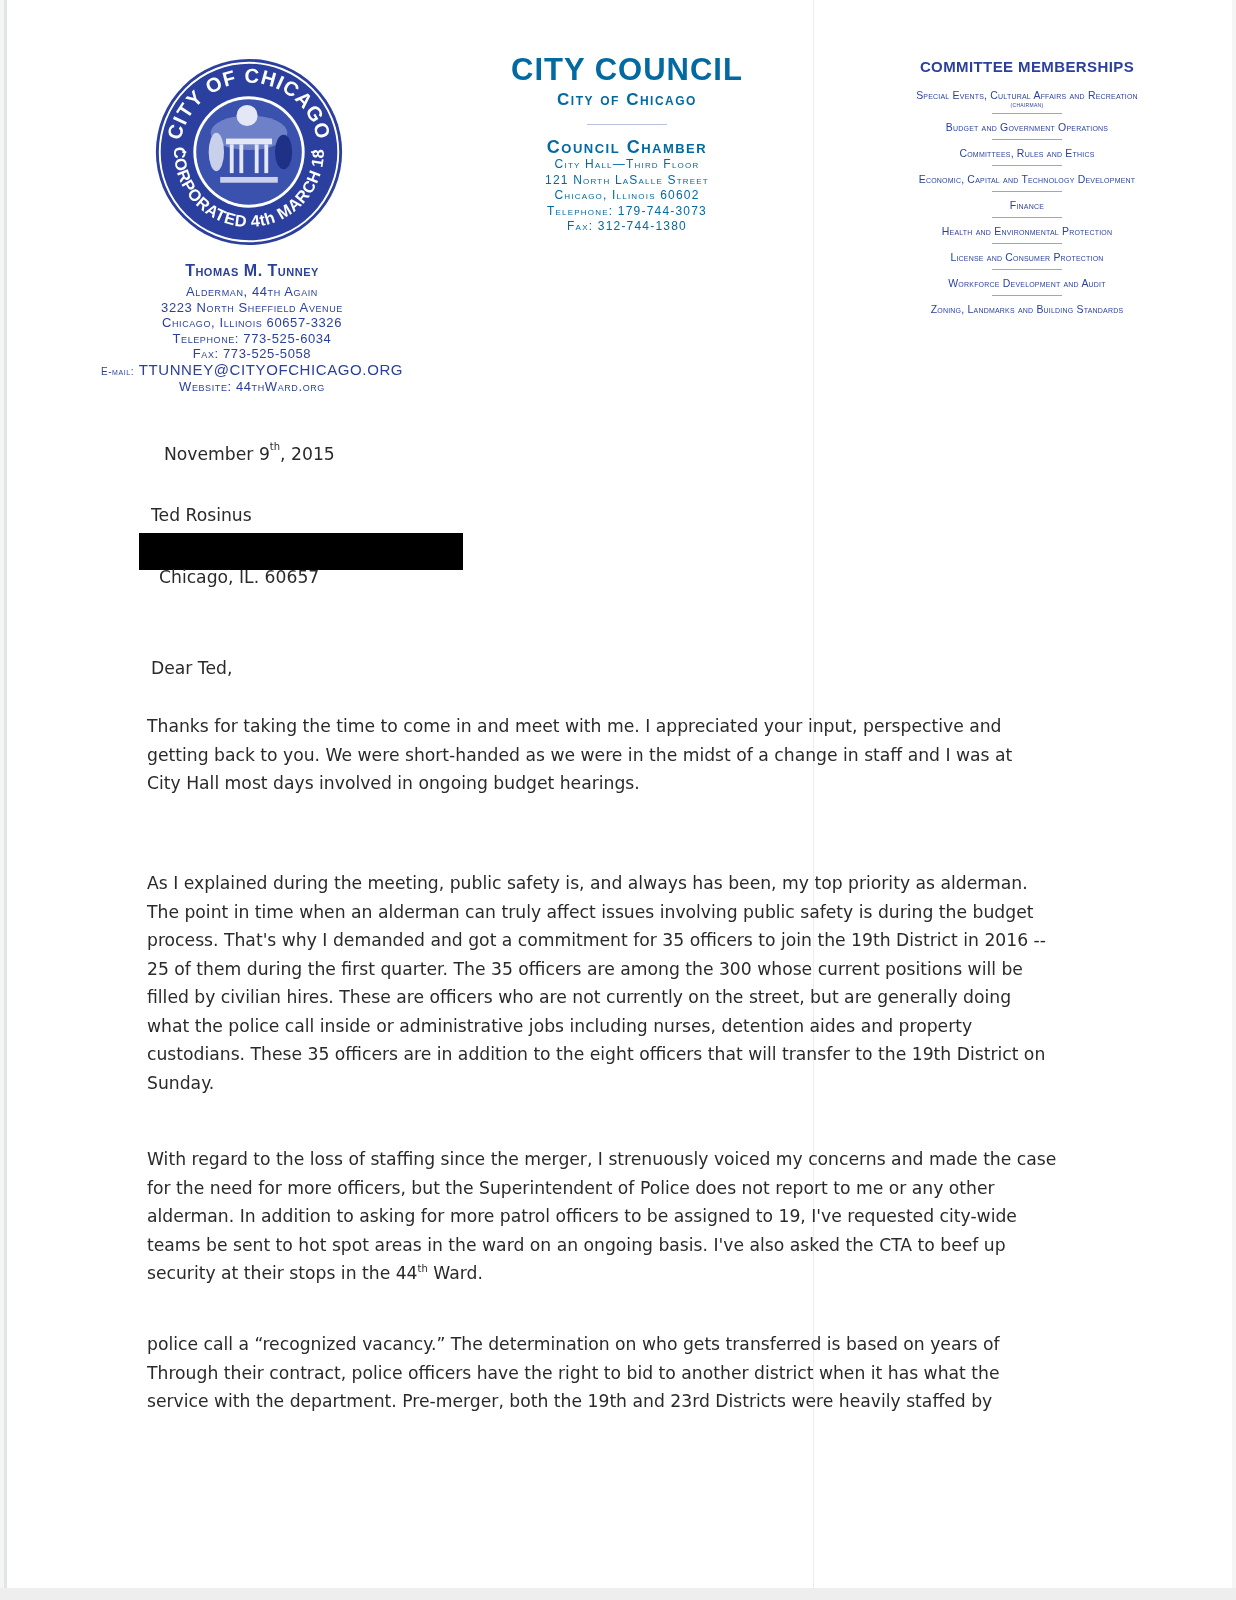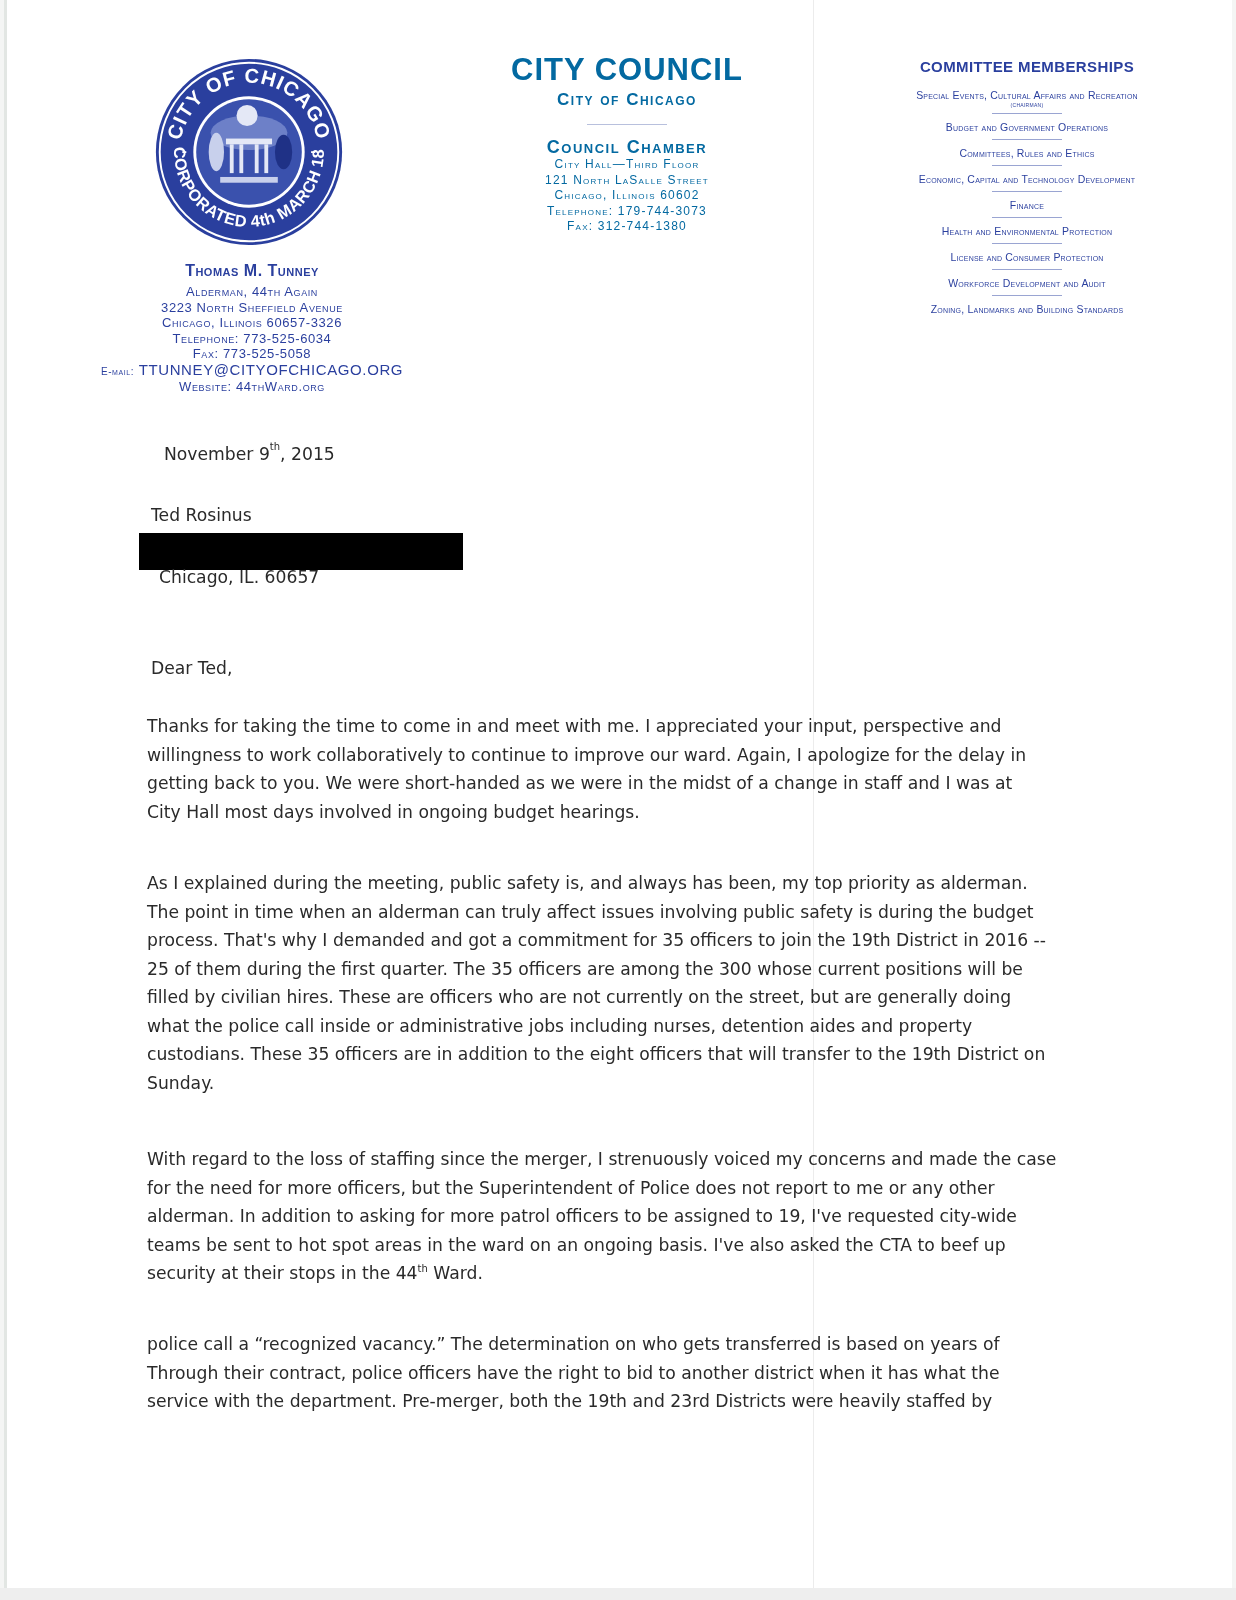--- a/index.html
+++ b/index.html
@@ -156,21 +156,20 @@
 
   <div class="letter">
     <div class="date"><span>November 9</span><sup>th</sup><span>, 2015</span></div>
     <div class="recipient-name">Ted Rosinus</div>
     <div class="redaction"></div>
     <div class="recipient-city">Chicago, IL. 60657</div>
     <div class="salutation">Dear Ted,</div>
 
     <div class="para p1">
       <span class="ln">Thanks for taking the time to come in and meet with me.  I appreciated your input, perspective and</span>
-      <span class="ln">willingness to work collaboratively to continue to improve our ward.  Again, I apologize for the delay in</span>
       <span class="ln">getting back to you.  We were short-handed as we were in the midst of a change in staff and I was at</span>
       <span class="ln">City Hall most days involved in ongoing budget hearings.</span>
     </div>
 
     <div class="para p2">
       <span class="ln">As I explained during the meeting, public safety is, and always has been, my top priority as alderman.</span>
       <span class="ln">The point in time when an alderman can truly affect issues involving public safety is during the budget</span>
       <span class="ln">process.  That's why I demanded and got a commitment for 35 officers to join the 19th District in 2016 --</span>
       <span class="ln">25 of them during the first quarter.  The 35 officers are among the 300 whose current positions will be</span>
       <span class="ln">filled by civilian hires.  These are officers who are not currently on the street, but are generally doing</span>

